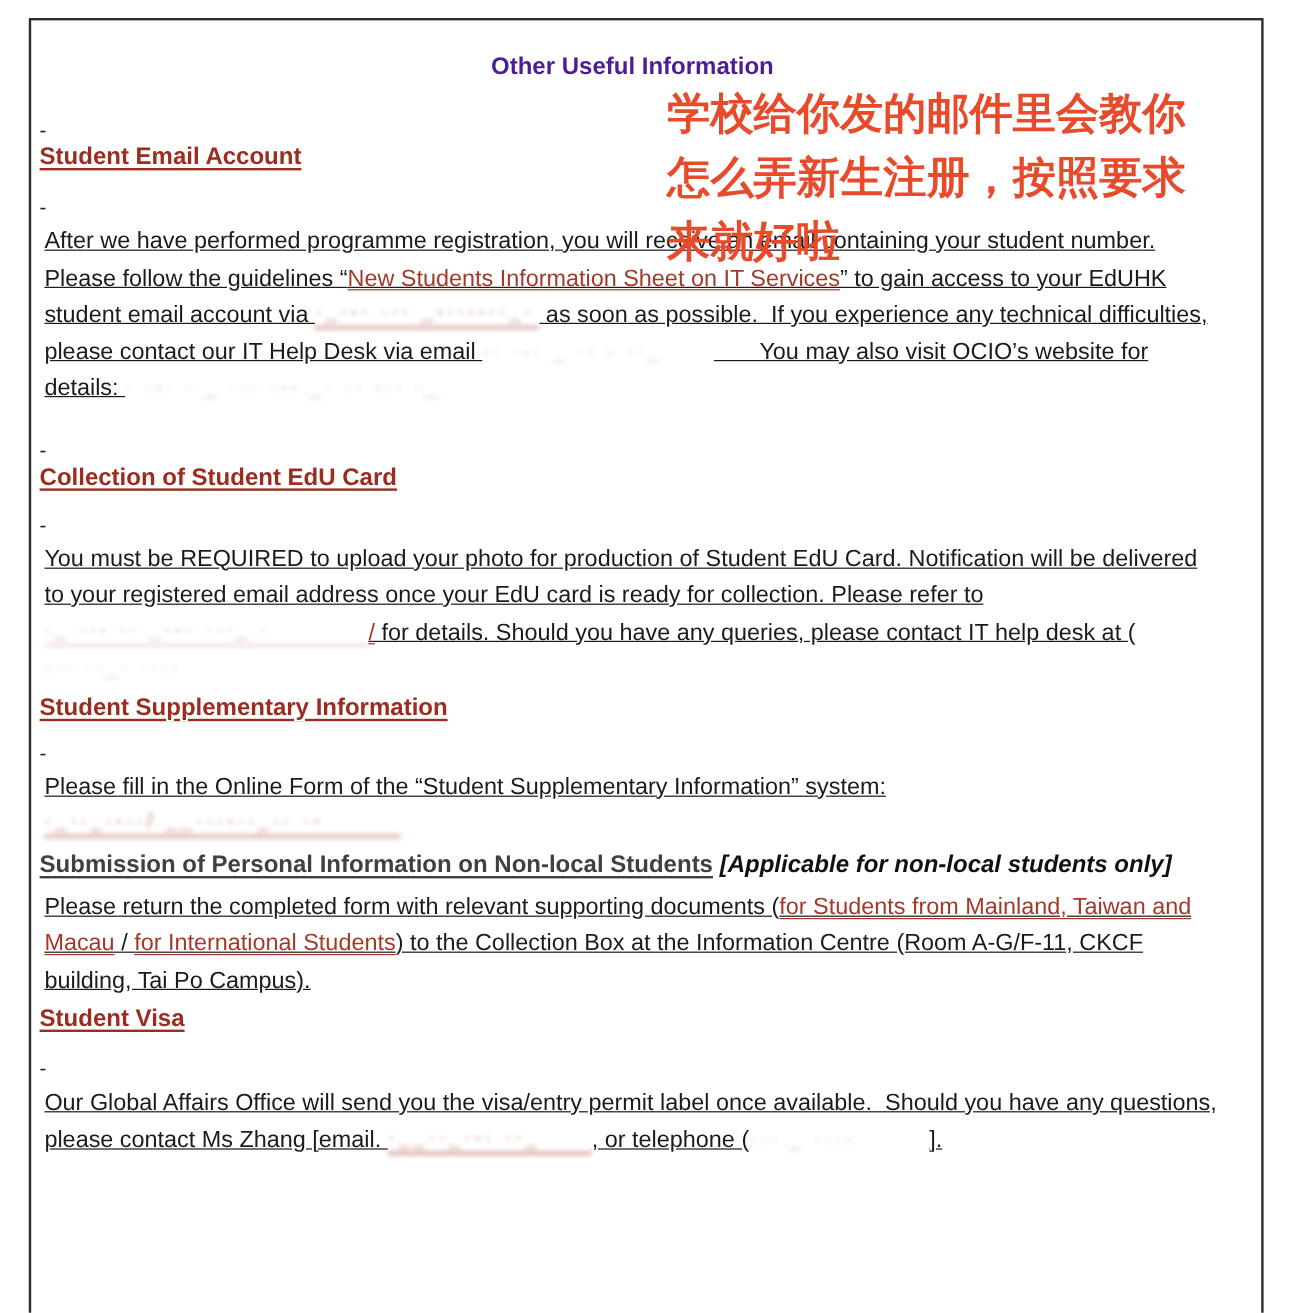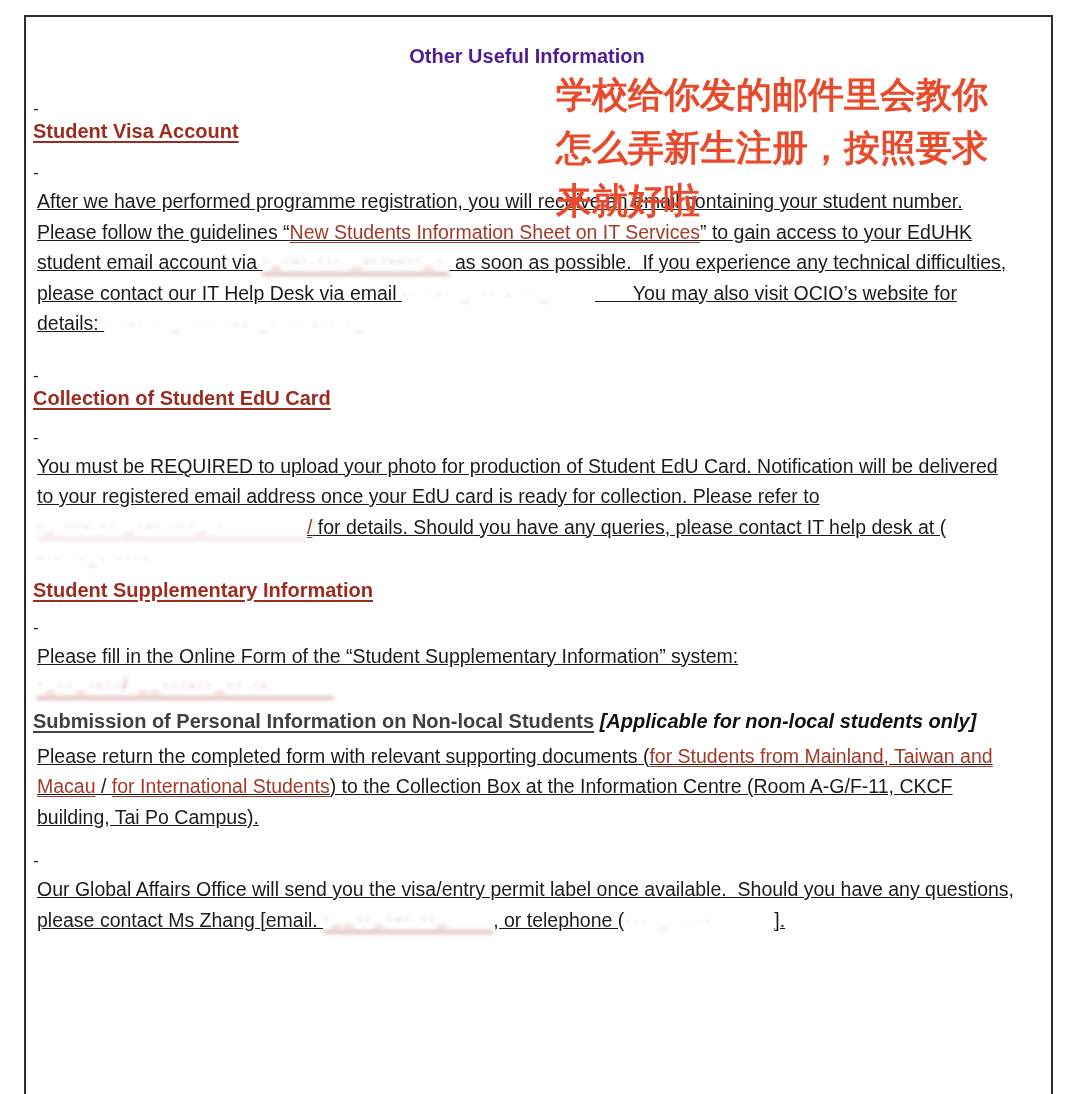--- a/index.html
+++ b/index.html
@@ -83,21 +83,21 @@
 </head>
 <body>
 
 <div class="page-border">
   <div class="content">
 
     <h1 class="title">Other Useful Information</h1>
 
     <div class="dash d1">-</div>
 
-    <h2 class="section h1m">Student Visa Account</h2>
+    <h2 class="section h1m">Student Email Account</h2>
 
     <div class="dash d2">-</div>
 
     <p class="body p1m"><span>After we have performed programme registration, you will receive an email containing your student number. Please follow the guidelines “</span><span class="doclink">New Students Information Sheet on IT Services</span><span>” to gain access to your EdUHK student email account via </span><span class="smudge linky w187">·_·-· ··· _-··--··_·</span><span> as soon as possible.&nbsp; If you experience any technical difficulties, please contact our IT Help Desk via email </span><span class="smudge faint w193">-· ·-· _ ·· - ··_</span><span>&nbsp;&nbsp;&nbsp;&nbsp;&nbsp;&nbsp;&nbsp;You may also visit OCIO’s website for details: </span><span class="smudge faint w530">· ·-· · _ ··· ·-- _· ·· -·· ·_</span></p>
 
     <div class="dash d3">-</div>
 
     <h2 class="section h2m">Collection of Student EdU Card</h2>
 
     <div class="dash d4">-</div>
@@ -107,20 +107,21 @@
     <h2 class="section h3m">Student Supplementary Information</h2>
 
     <div class="dash d5">-</div>
 
     <p class="body p3m"><span>Please fill in the Online Form of the “Student Supplementary Information” system:</span><br><span class="smudge linky w297">·_··_·-··/ __···-··_·· ·-</span></p>
 
     <h2 class="section mixed h4m"><span class="redpart">Submission of Personal Information on Non-local Students</span><span class="blackpart"> [Applicable for non-local students only]</span></h2>
 
     <p class="body p4m"><span>Please return the completed form with relevant supporting documents (</span><span class="doclink">for Students from Mainland, Taiwan and Macau</span><span> / </span><span class="doclink">for International Students</span><span>) to the Collection Box at the Information Centre (Room A-G/F-11, CKCF building, Tai Po Campus).</span></p>
 
+    <h2 class="section h5m">Student Visa</h2>
 
     <div class="dash d6">-</div>
 
     <p class="body p5m"><span>Our Global Affairs Office will send you the visa/entry permit label once available.&nbsp; Should you have any questions, please contact Ms Zhang [email. </span><span class="smudge linky w170">·__··_·-· ··_</span><span>, or telephone (</span><span class="smudge faint w150">-·· _ ···-</span><span>].</span></p>
 
   </div>
 </div>
 
 <div class="note">
   <div>学校给你发的邮件里会教你</div>

